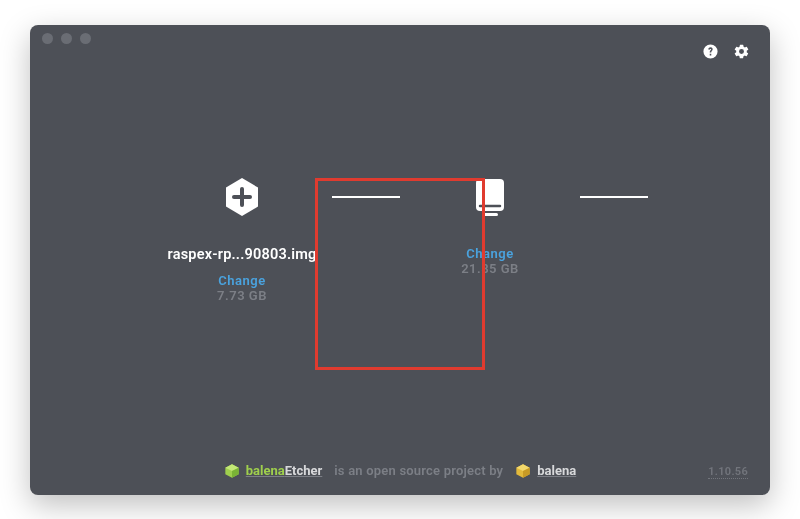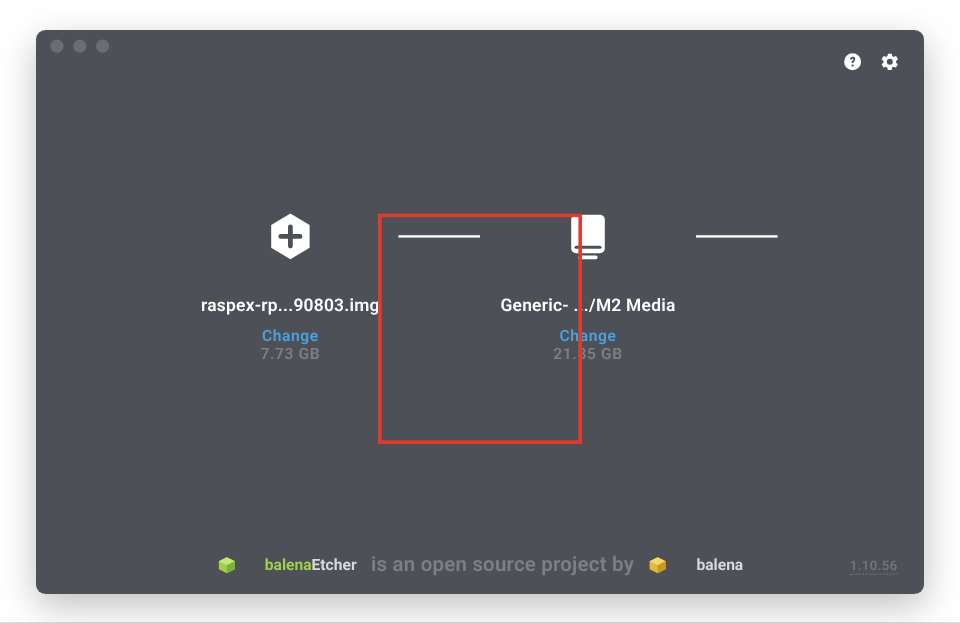--- a/index.html
+++ b/index.html
@@ -91,25 +91,25 @@
     pointer-events: none;
   }
   .footer {
     height: 48px;
     display: flex; align-items: center; justify-content: center;
     gap: 12px;
     position: relative;
     font-size: 12px;
     color: #7c7f86;
   }
-  .brand { display: flex; align-items: flex-end; gap: 24px; }
+  .brand { display: flex; align-items: flex-start; gap: 6px; text-decoration: underline; }
   .brand-text1 { color: #9fcf4d; font-weight: 700; font-size: 13px; }
   .brand-text2 { color: #d8d9db; font-weight: 700; font-size: 13px; }
   .brand-text3 { color: #d8d9db; font-weight: 700; font-size: 13px; }
-  .footer-mid { color: #7c7f86; font-size: 17px; font-weight: 600; letter-spacing: 0.2px; }
+  .footer-mid { color: #7c7f86; font-size: 13px; font-weight: 600; letter-spacing: 0.2px; }
   .version {
     position: absolute; right: 22px; bottom: 16px;
     color: #72757c; font-size: 11px; font-weight: 600;
     border-bottom: 1px dotted #72757c;
     letter-spacing: 0.3px;
   }
   .cube-icon { width:16px; height:16px; }
 </style>
 </head>
 <body>
@@ -153,21 +153,20 @@
       <div class="connector"></div>
 
       <div class="step">
         <div class="icon-box">
           <svg width="36" height="40" viewBox="0 0 36 40">
             <rect x="4" y="2" width="28" height="32" rx="4" fill="#fff"></rect>
             <line x1="8" y1="29" x2="28" y2="29" stroke="#4d5057" stroke-width="2.5" stroke-linecap="round"></line>
             <rect x="10" y="36" width="16" height="3" rx="1.5" fill="#fff"></rect>
           </svg>
         </div>
-        <div class="step-label">Generic- .../M2 Media</div>
         <div class="change-link">Change</div>
         <div class="size-label">21.85 GB</div>
       </div>
 
       <div class="connector"></div>
 
 
     </div>
 
     <div class="highlight-box" id="highlight" style="left: 285px; top: 125px; width: 170px; height: 192px;"></div>

